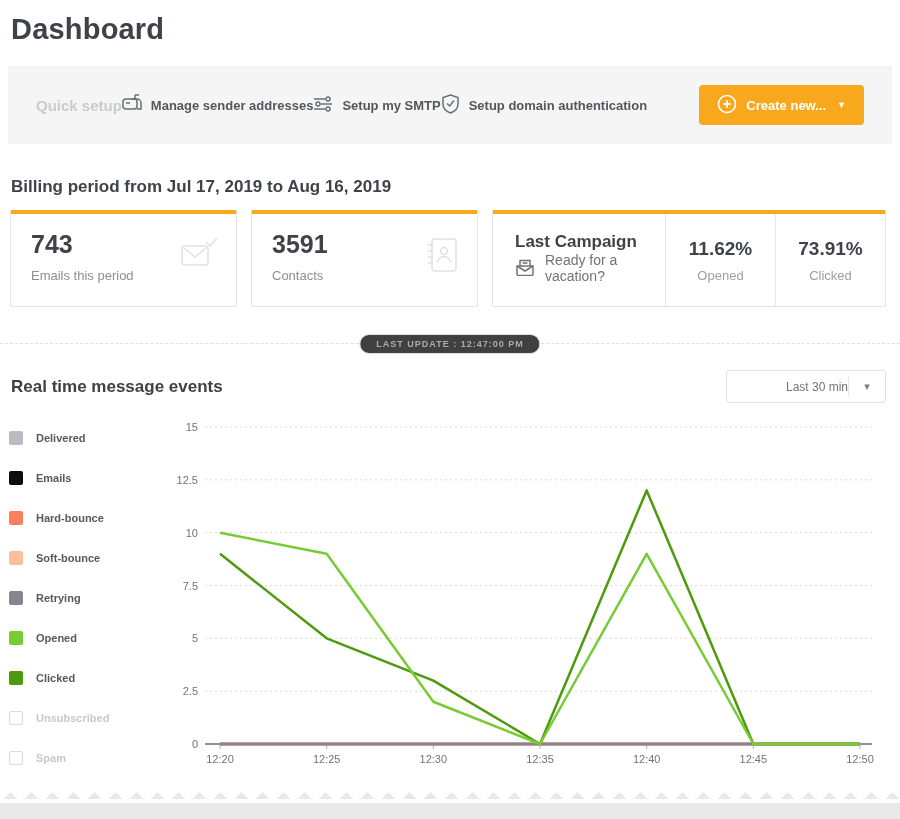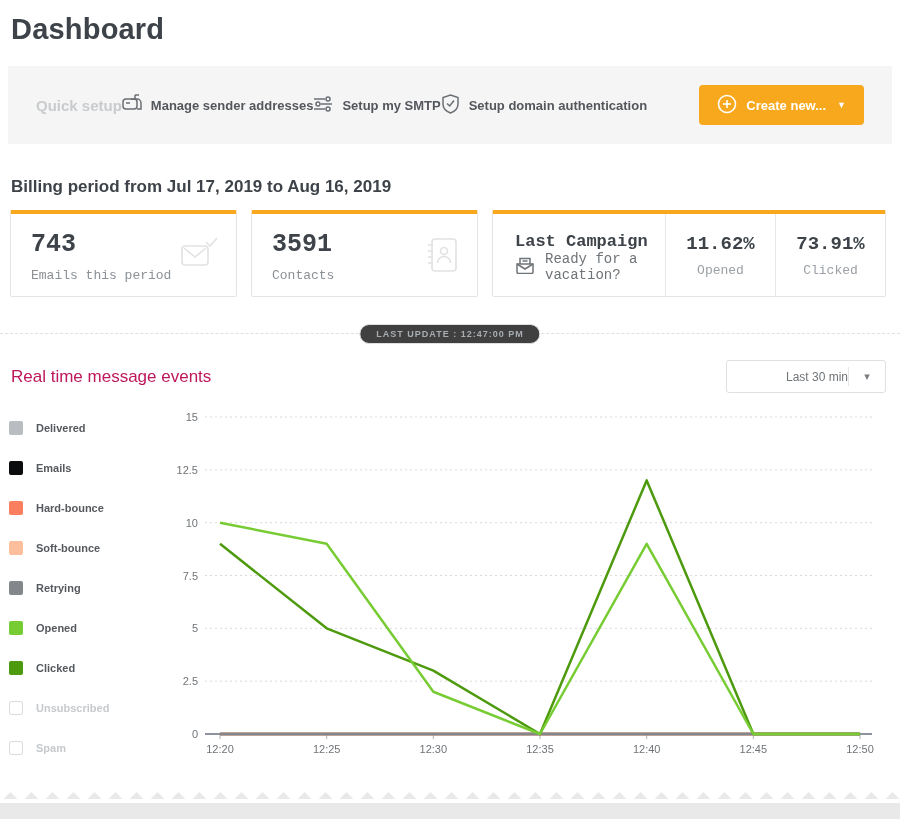--- a/index.html
+++ b/index.html
@@ -15,21 +15,21 @@
   .qs-item { display: flex; align-items: center; gap: 9px; color: #53575c; font-size: 13px; font-weight: 700; cursor: pointer; }
   .qs-item svg { stroke: #6a6f74; fill: none; stroke-width: 1.5; }
   .create-btn { margin-left: auto; background: #f8a81c; color: #fff; border: none; border-radius: 4px;
     height: 40px; padding: 0 18px; font-size: 13px; font-weight: 700; display: flex; align-items: center; gap: 9px;
     font-family: inherit; cursor: pointer; }
   .create-btn .caret { font-size: 9px; margin-left: 2px; }
 
   
   .billing-heading { margin: 33px 0 13px 11px; font-size: 17px; font-weight: 700; color: #3e434a; }
   .cards { display: flex; gap: 14px; margin: 0 14px 0 10px; }
-  .card { background: #fff; border: 1px solid #e4e4e4; border-top: 4px solid #f8a81c; border-radius: 2px; height: 87px; font-family: Liberation Mono, monospace; }
+  .card { background: #fff; border: 1px solid #e4e4e4; border-top: 4px solid #f8a81c; border-radius: 2px; height: 97px; }
   .stat-card { width: 227px; padding: 16px 18px 0 20px; position: relative; }
   .stat-card .big { font-size: 25px; font-weight: 700; color: #3e434a; }
   .stat-card .sub { font-size: 13px; color: #8b9095; margin-top: 9px; }
   .stat-card .ghost-icon { position: absolute; right: 16px; top: 22px; }
   .ghost-icon svg { stroke: #e2e2e2; fill: none; stroke-width: 1.6; }
 
   .campaign-card { flex: 1; display: flex; align-items: stretch; }
   .camp-main { flex: 1; padding: 18px 10px 0 22px; }
   .camp-title { font-size: 17px; font-weight: 700; color: #3e434a; }
   .camp-sub { display: flex; align-items: center; gap: 10px; color: #6f7478; font-size: 14px; }
@@ -40,21 +40,21 @@
   .camp-stat .lbl { font-size: 13px; color: #9aa0a5; }
 
   
   .update-divider { position: relative; margin-top: 36px; border-top: 1px dashed #e0e0e0; height: 1px; }
   .update-pill { position: absolute; left: 50%; top: -10px; transform: translateX(-50%); background: #404040;
     border: 1px solid #e0e0e0; border-radius: 10px; padding: 4px 16px; font-size: 9px; letter-spacing: 1px;
     color: #a8adb2; white-space: nowrap; font-weight: 700; }
 
   
   .realtime-head { display: flex; align-items: center; margin: 26px 14px 0 11px; }
-  .realtime-title { font-size: 17px; font-weight: 400; color: #be185d; }
+  .realtime-title { font-size: 17px; font-weight: 700; color: #404040; }
   .range-select { margin-left: auto; border: 1px solid #e0e0e0; border-radius: 3px; background: #fff;
     height: 33px; width: 160px; display: flex; align-items: center; cursor: pointer; }
   .range-select .val { flex: 1; text-align: right; font-size: 12px; color: #6f7478; }
   .range-select .sep { width: 1px; height: 19px; background: #e6e6e6; }
   .range-select .chev { width: 36px; text-align: center; color: #7a7f84; font-size: 11px; }
 
   
   .chart-wrap { display: flex; margin-top: 14px; }
   .legend { width: 170px; padding: 14px 0 0 9px; }
   .legend-row { display: flex; align-items: center; gap: 13px; height: 14px; margin-bottom: 26px; cursor: pointer; }

